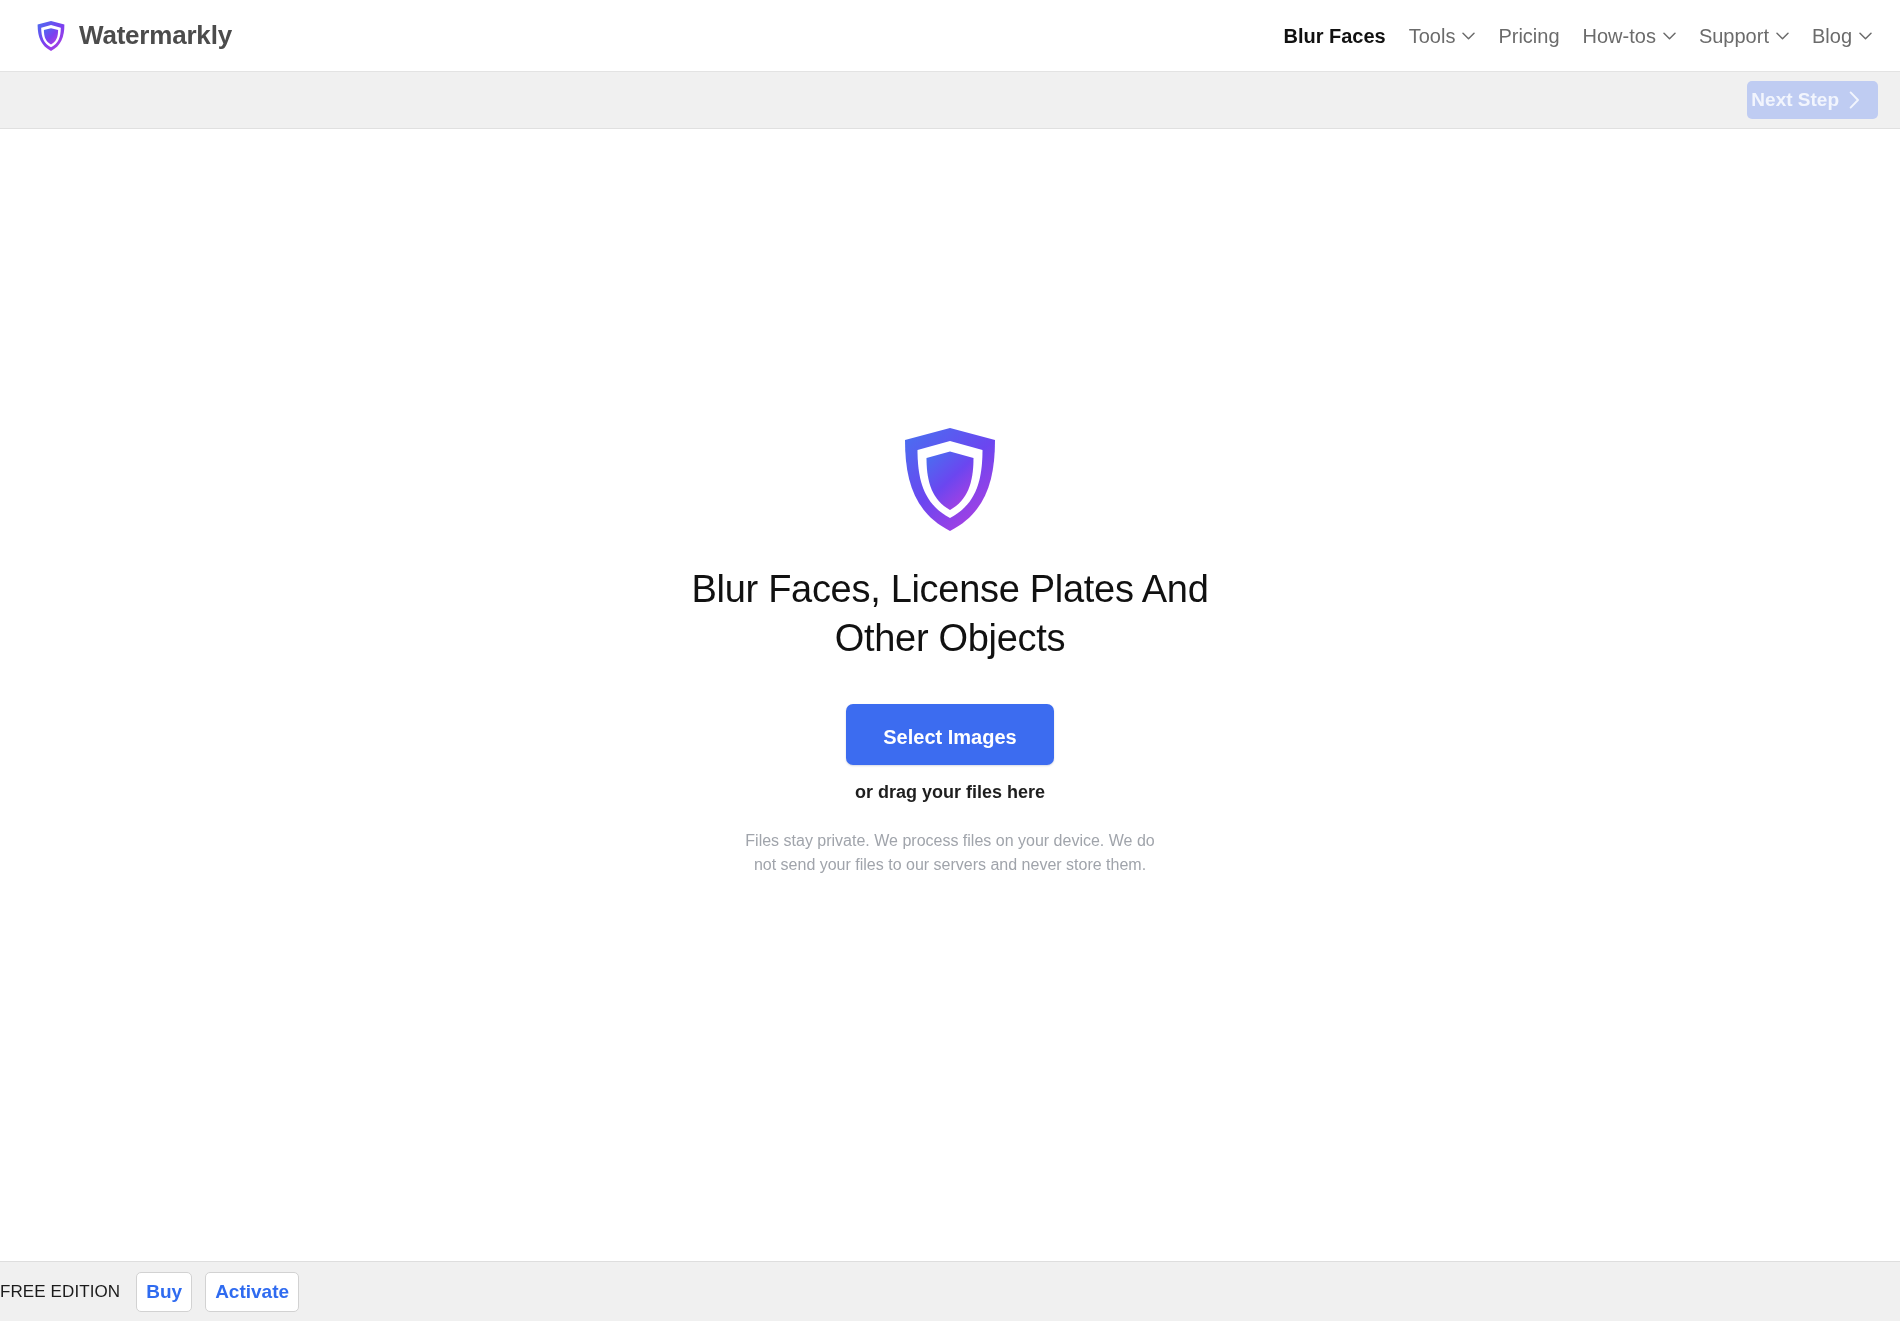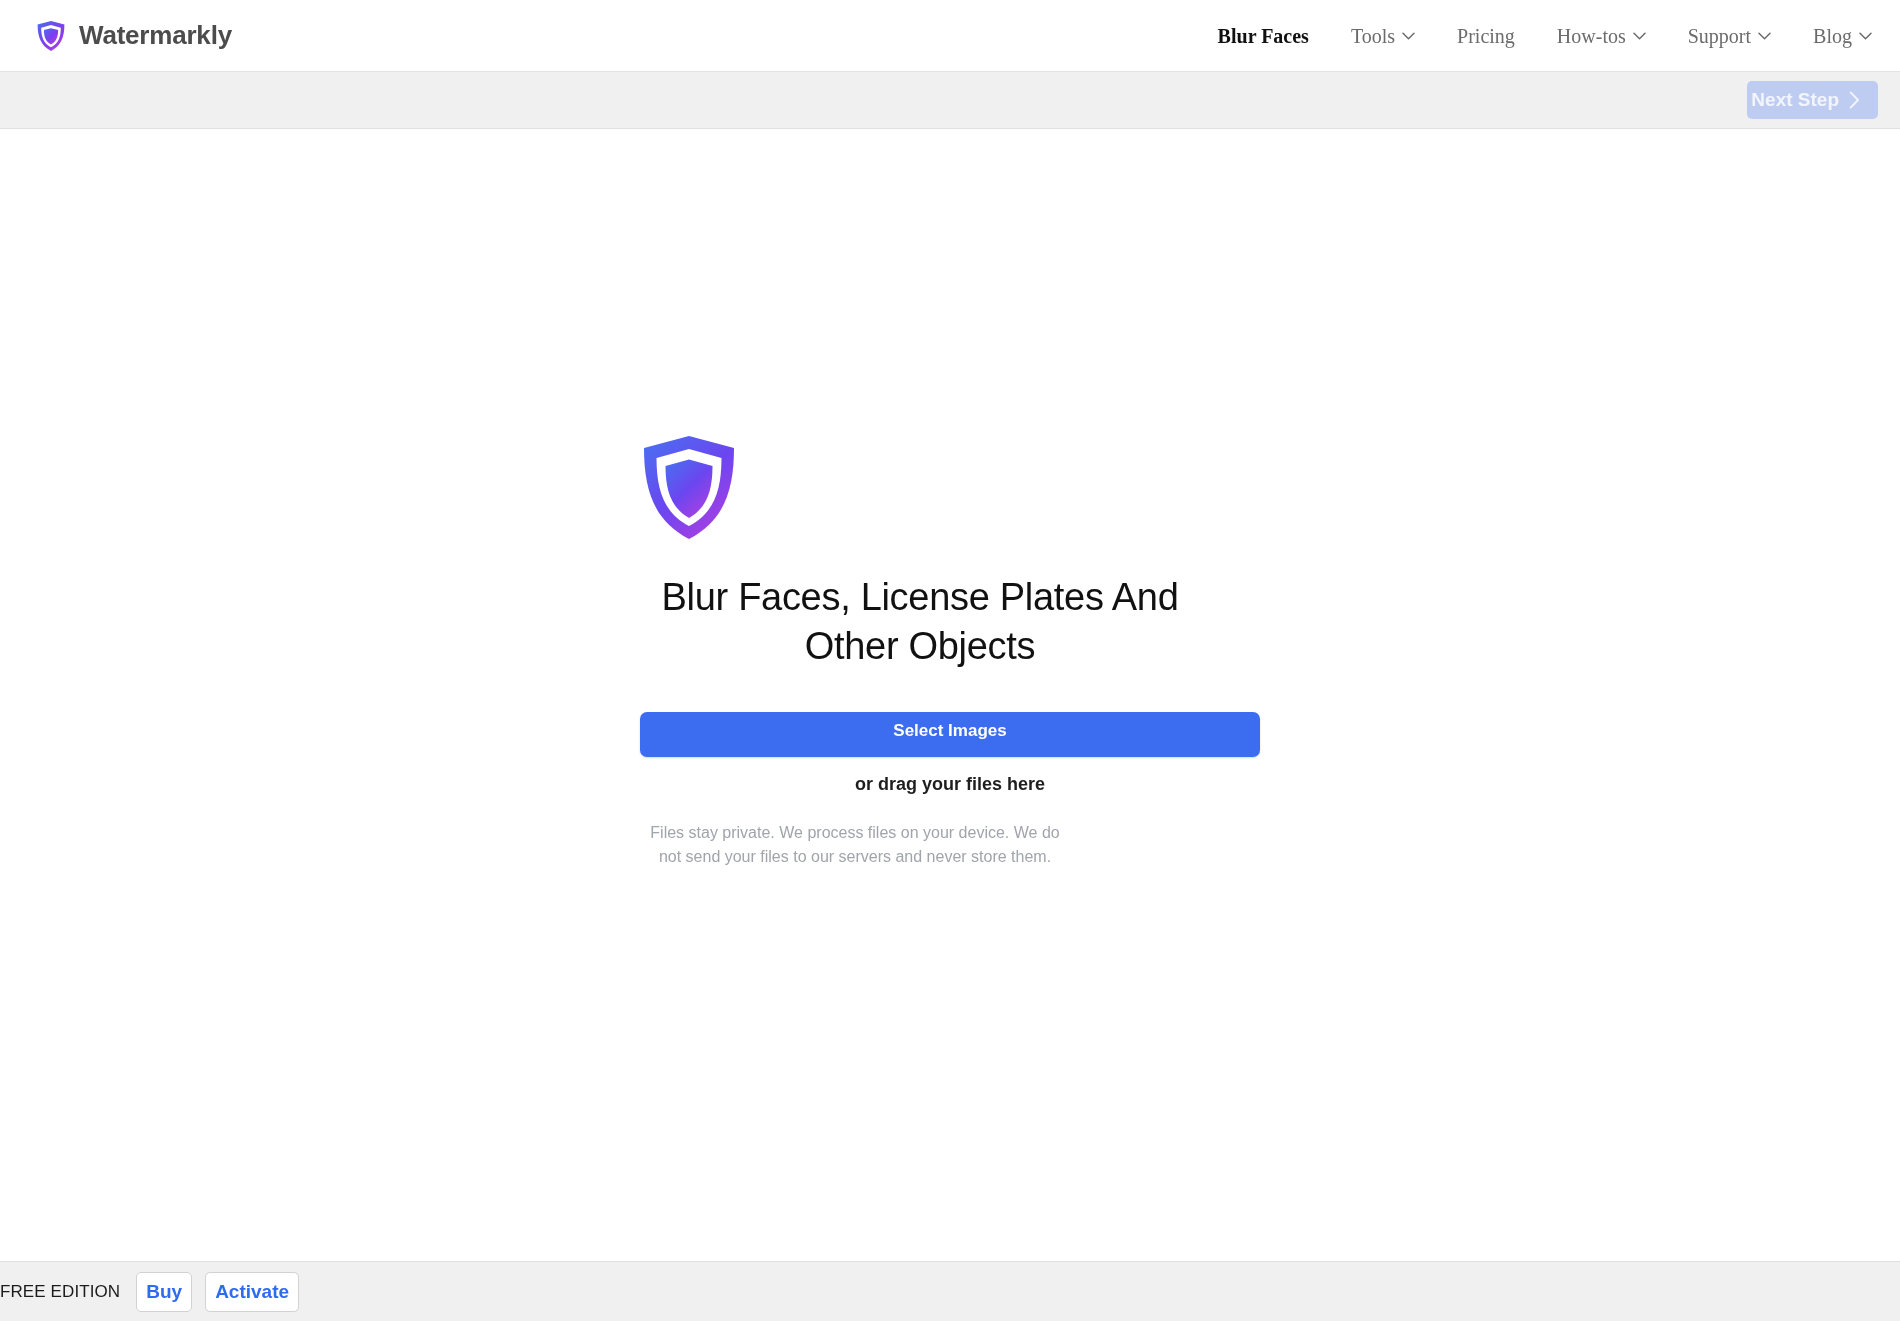--- a/index.html
+++ b/index.html
@@ -54,22 +54,21 @@
     font-weight: bold;
     color: #4c4c4c;
     letter-spacing: -0.2px;
     white-space: nowrap;
   }
 
   .nav {
     margin-left: auto;
     display: flex;
     align-items: center;
-    gap: 42px;
-    font-family: Liberation Serif, serif;
+    gap: 23px;
   }
 
   .nav-item {
     display: flex;
     align-items: center;
     gap: 7px;
     font-size: 20px;
     color: #6b6b6b;
     cursor: pointer;
     white-space: nowrap;
@@ -129,20 +128,21 @@
     display: flex;
     flex-direction: column;
     align-items: center;
     justify-content: center;
     padding-bottom: 88px;
   }
 
   .drop-zone {
     display: flex;
     flex-direction: column;
+    align-items: center;
     width: 620px;
   }
 
   .hero-shield {
     width: 98px;
     height: 107px;
     display: block;
     margin-bottom: 32px;
   }
 
@@ -156,23 +156,23 @@
     max-width: 560px;
   }
 
   .select-btn {
     margin-top: 42px;
     background: #3c6cf0;
     color: #ffffff;
     border: none;
     border-radius: 7px;
     font-family: inherit;
-    font-size: 17px;
-    font-weight: bold;
-    padding: 10px 37px 18px;
+    font-size: 20px;
+    font-weight: bold;
+    padding: 23px 37px 18px;
     cursor: pointer;
     line-height: 1;
     box-shadow: 0 1px 2px rgba(20, 40, 100, 0.18);
   }
 
   .drag-hint {
     margin-top: 17px;
     font-size: 18px;
     color: #1e1e1e;
     text-align: center;

